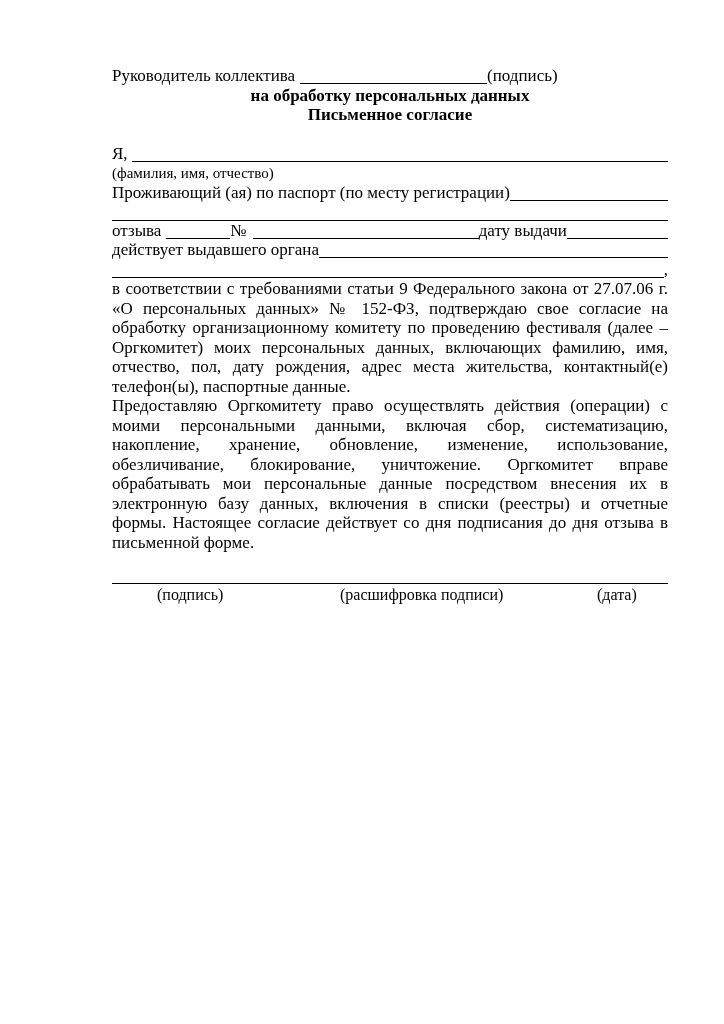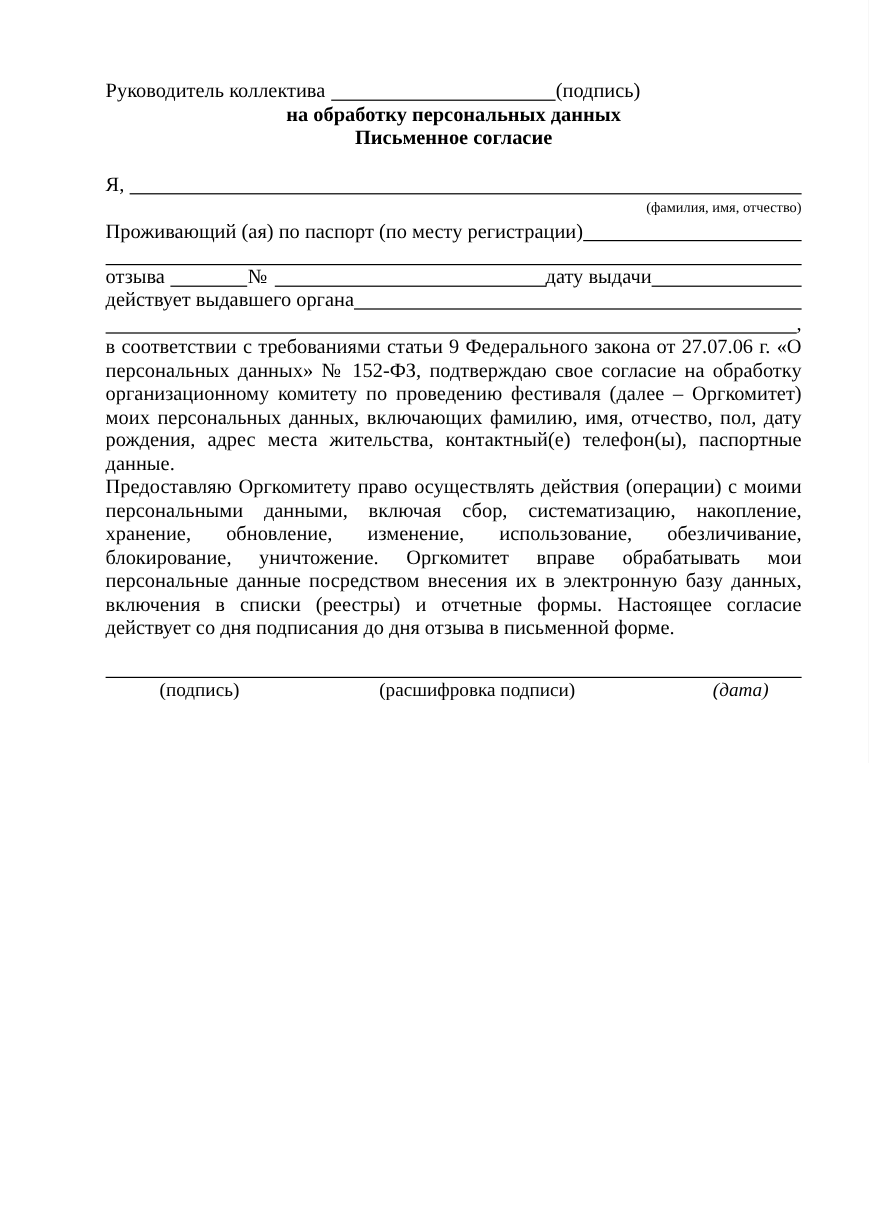--- a/index.html
+++ b/index.html
@@ -3,21 +3,21 @@
 <meta charset="utf-8">
 <style>
   html, body { margin: 0; padding: 0; background: #e8e8e8; }
   .page {
     position: relative;
     width: 724px;
     height: 1024px;
     margin: 0 auto;
     background: #ffffff;
     box-sizing: border-box;
-    padding: 66px 56px 0 88px;
+    padding: 66px 56px 0 112px;
     font-family: "Liberation Serif", "DejaVu Serif", serif;
     font-size: 17px;
     line-height: 19.5px;
     color: #000000;
     overflow: hidden;
   }
   .line {
     display: flex;
     align-items: stretch;
     white-space: pre;
@@ -32,41 +32,41 @@
   .w-leader { width: 187px; margin-left: 5px; }
   .w-pass1  { width: 64px;  margin-left: 5px; }
   .w-pass2  { width: 226px; margin-left: 6px; }
   .gap-sm { margin-left: 4px; }
   .title {
     text-align: center;
     font-weight: bold;
   }
   .spacer { height: 19.5px; }
   .hint-center {
-    text-align: right;
-    font-size: 12px;
+    text-align: left;
+    font-size: 15px;
   }
   .para {
     margin: 0;
     text-align: justify;
   }
   .sig-block { margin-top: 31px; }
   .sig-line {
     height: 0;
     border-bottom: 1.5px solid #000;
   }
   .sig-labels {
     position: relative;
     height: 22px;
     font-size: 16px;
   }
   .sig-labels > span { position: absolute; top: 1px; }
   .pos-sign { left: 45px; }
   .pos-name { left: 228px; }
-  .pos-date { left: 506px; font-style: italic; }
+  .pos-date { left: 485px; }
 </style>
 </head>
 <body>
 
 <div class="page">
 
   <div class="line">
     <span>Руководитель коллектива</span>
     <span class="blank w-leader"></span>
     <span>(подпись)</span>

